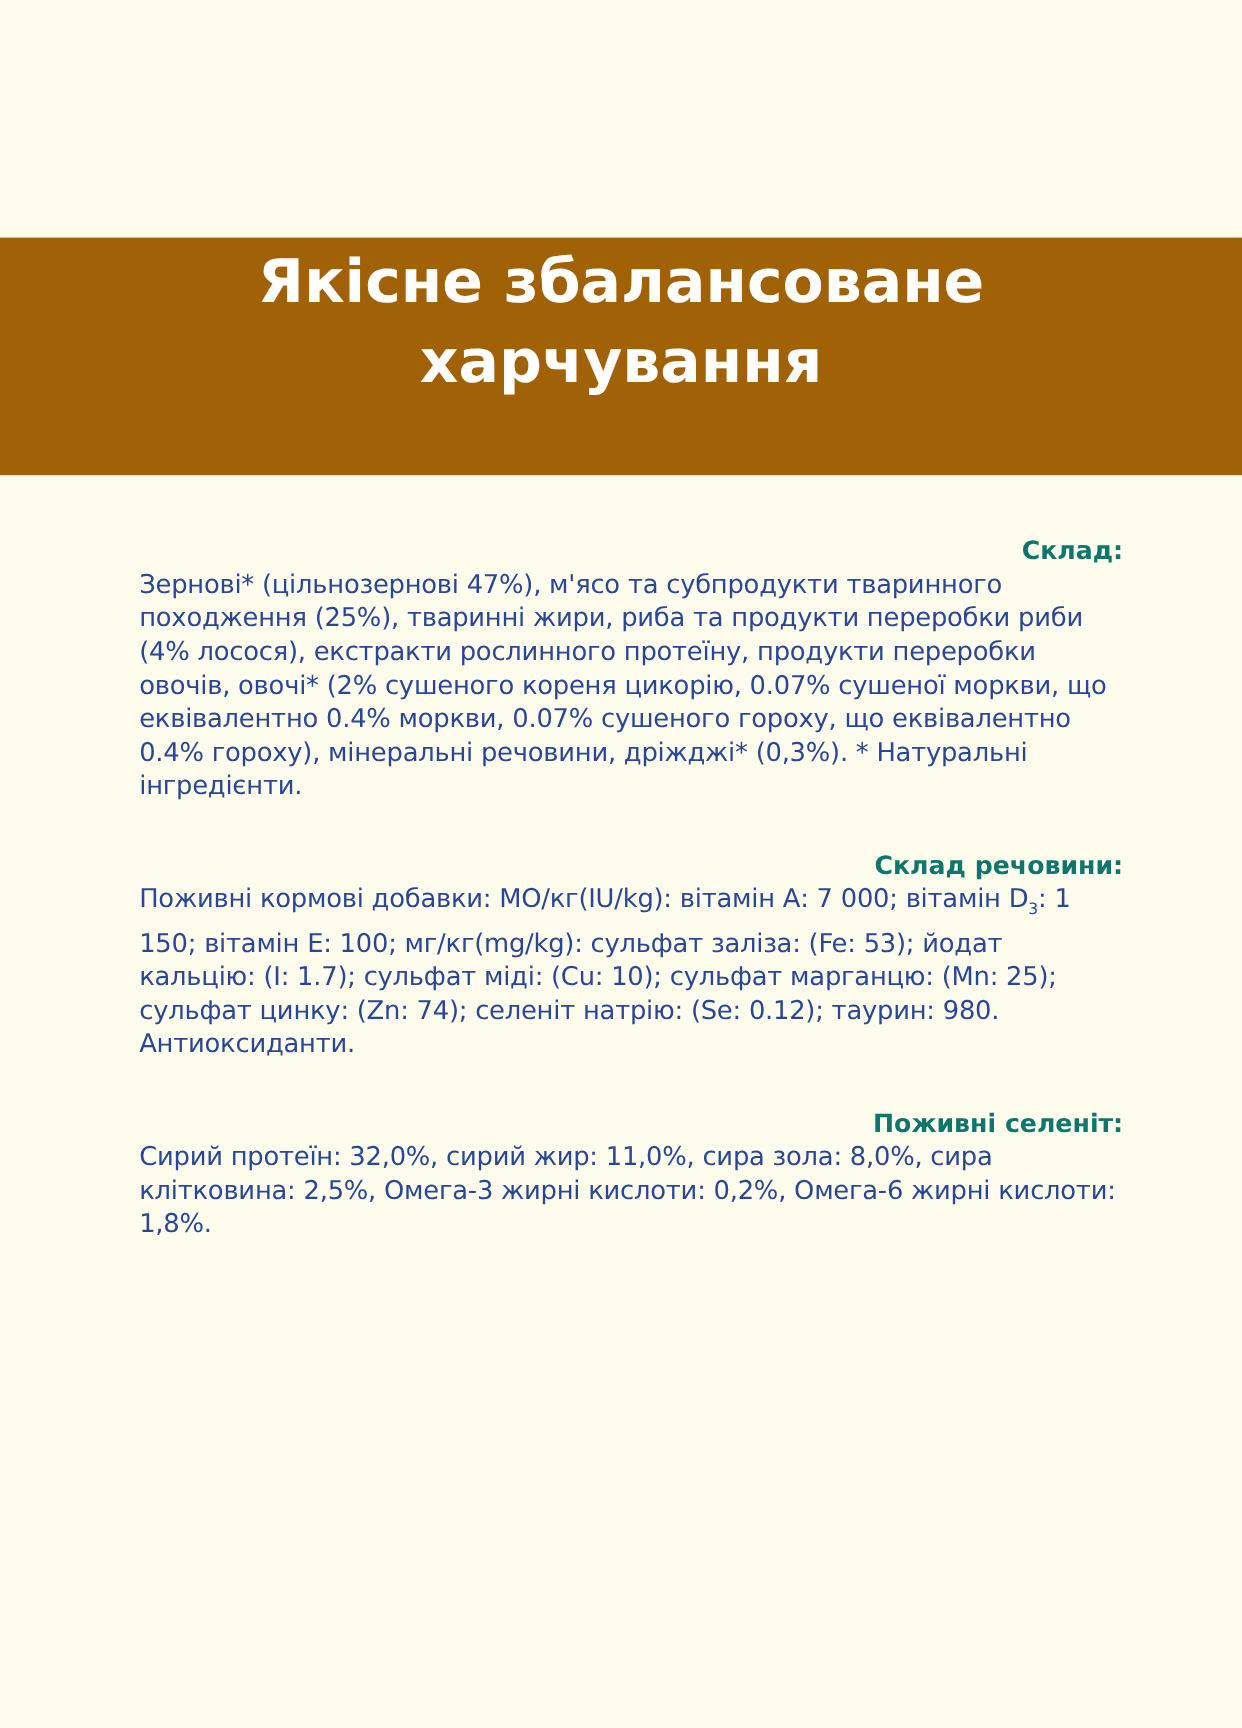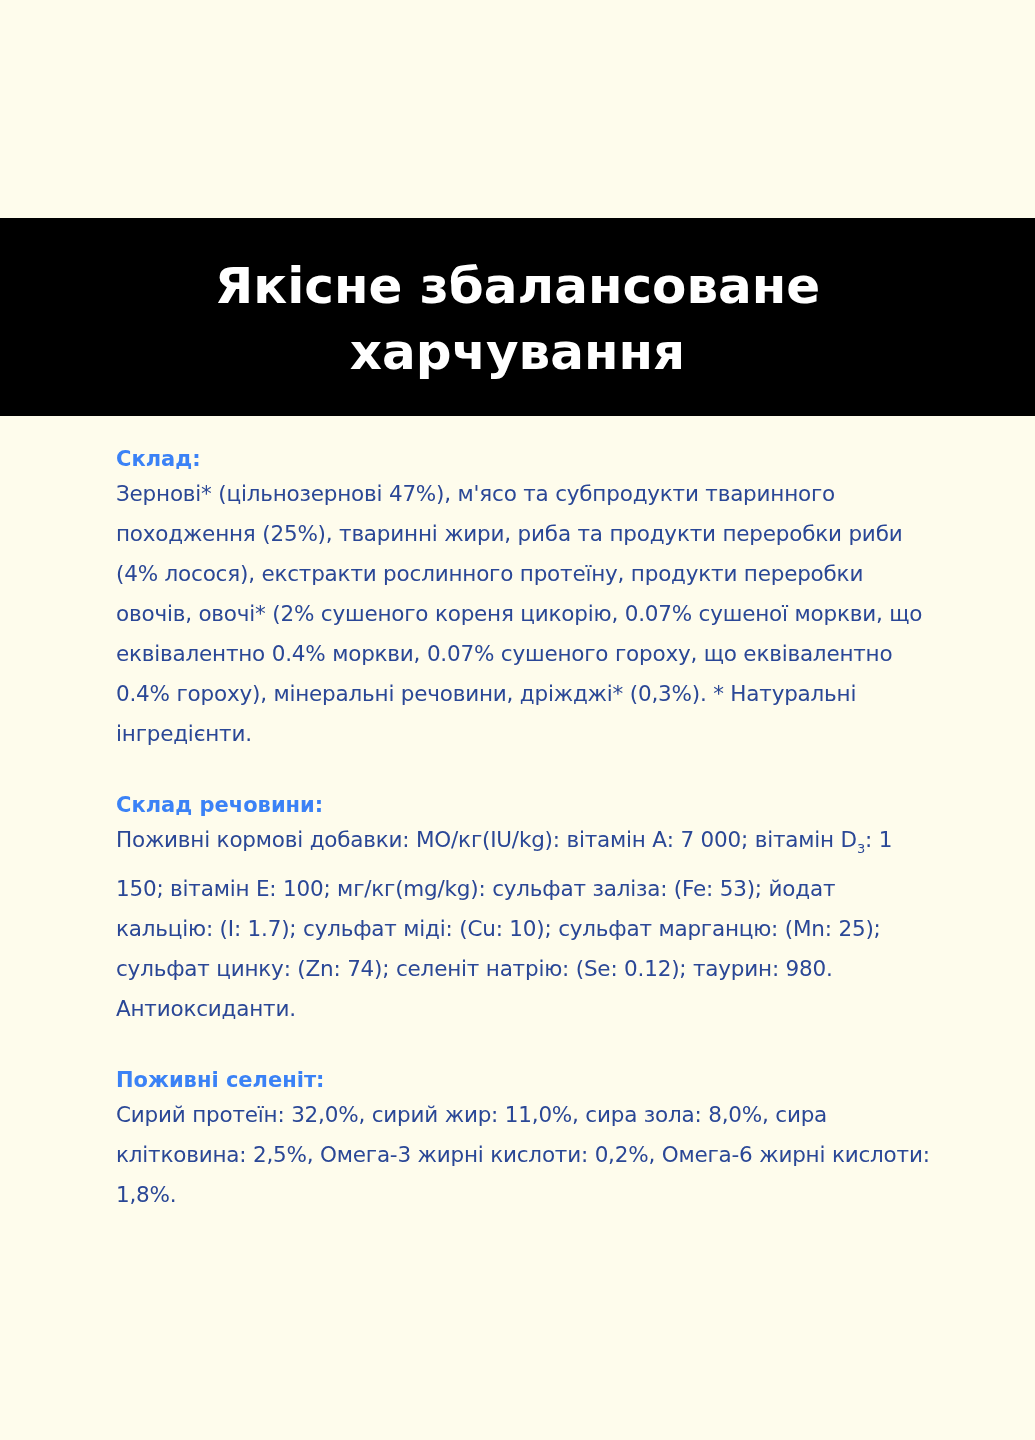--- a/index.html
+++ b/index.html
@@ -10,26 +10,26 @@
       width: 1035px;
       height: 1440px;
       background: #fefcec;
       position: relative;
       overflow: hidden;
       font-family: "DejaVu Sans", sans-serif;
     }
     .banner {
       position: absolute;
       left: 0;
-      top: 218px;
+      top: 198px;
       width: 1035px;
       height: 198px;
-      background: #000000;
+      background: #a16207;
       display: flex;
-      align-items: center;
+      align-items: flex-start;
       justify-content: center;
     }
     .banner-title {
       color: #ffffff;
       font-family: "DejaVu Sans", sans-serif;
       font-weight: bold;
       font-size: 50px;
       line-height: 66px;
       text-align: center;
       letter-spacing: 0px;
@@ -44,26 +44,27 @@
       color: #243e8c;
     }
     .section {
       margin-bottom: 36px;
     }
     .section-heading {
       font-family: "DejaVu Sans", sans-serif;
       font-weight: bold;
       font-size: 21px;
       line-height: 30px;
-      color: #3b82f6;
+      color: #0f766e;
+      text-align: right;
     }
     .section-body {
       font-family: "DejaVu Sans", sans-serif;
       font-size: 21.5px;
-      line-height: 40px;
+      line-height: 28px;
       color: #2a4796;
       letter-spacing: -0.2px;
     }
     .section-body .sub {
       font-size: 13px;
       vertical-align: -6px;
     }
   </style>
 </head>
 <body>

